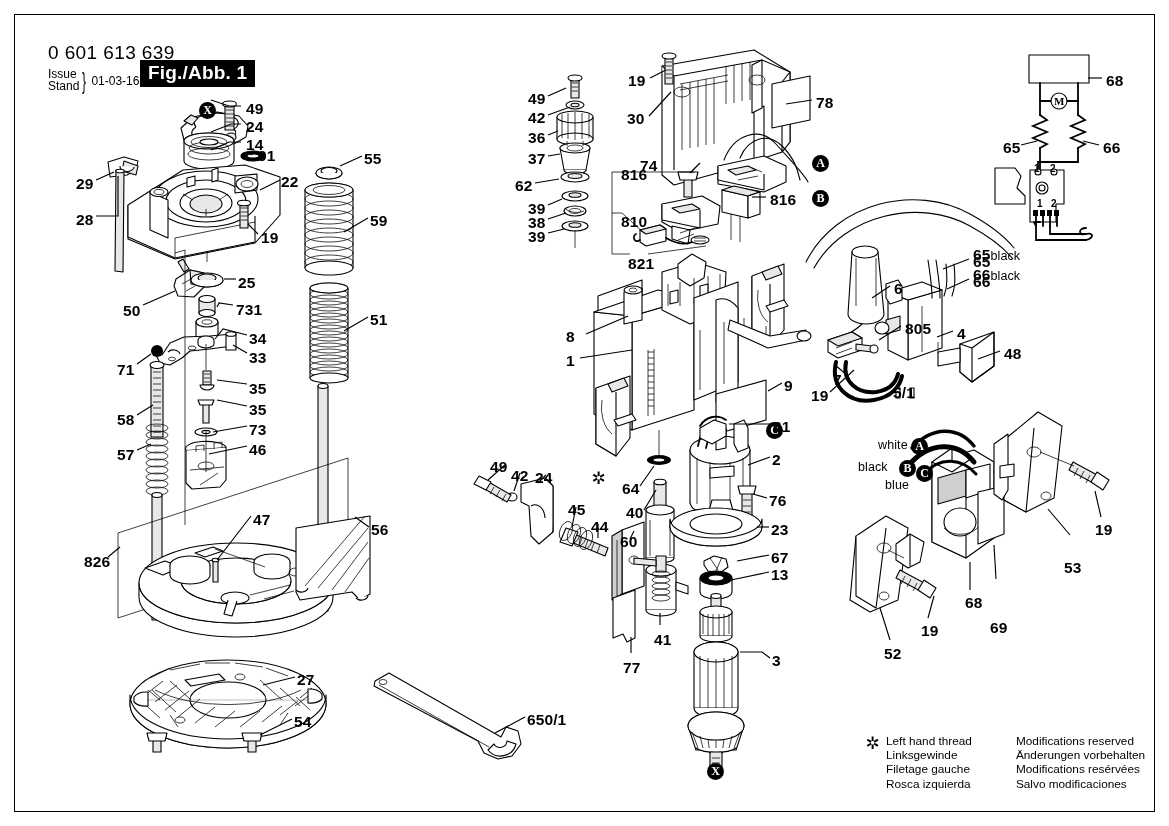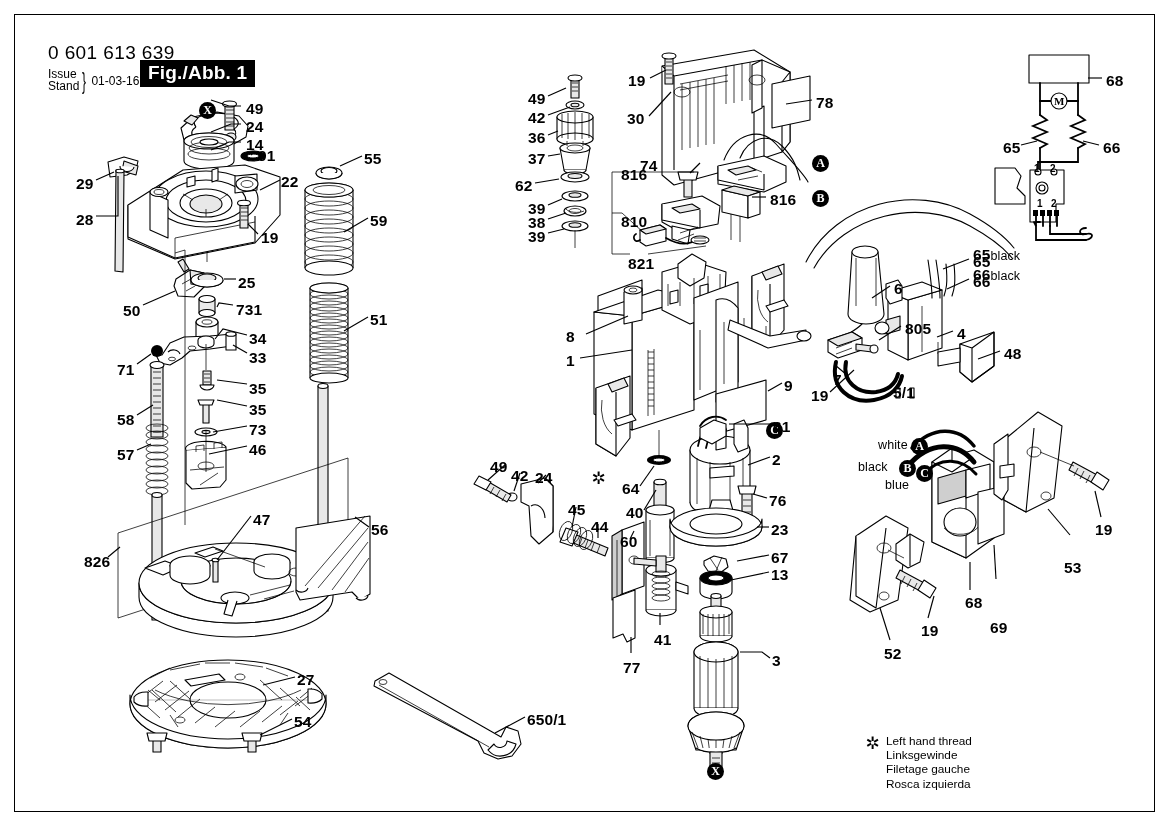--- a/index.html
+++ b/index.html
@@ -885,15 +885,21 @@
   </svg>
 
   <div class="legend">
     <div style="position:relative;padding-left:22px;">
       <div class="starwrap star">✲</div>
       <div class="li">Left hand thread</div>
       <div class="li">Linksgewinde</div>
       <div class="li">Filetage gauche</div>
       <div class="li">Rosca izquierda</div>
     </div>
+    <div class="col2">
+      <div class="li">Modifications reserved</div>
+      <div class="li">Änderungen vorbehalten</div>
+      <div class="li">Modifications resérvées</div>
+      <div class="li">Salvo modificaciones</div>
+    </div>
   </div>
 
 </div>
 
 </body></html>

